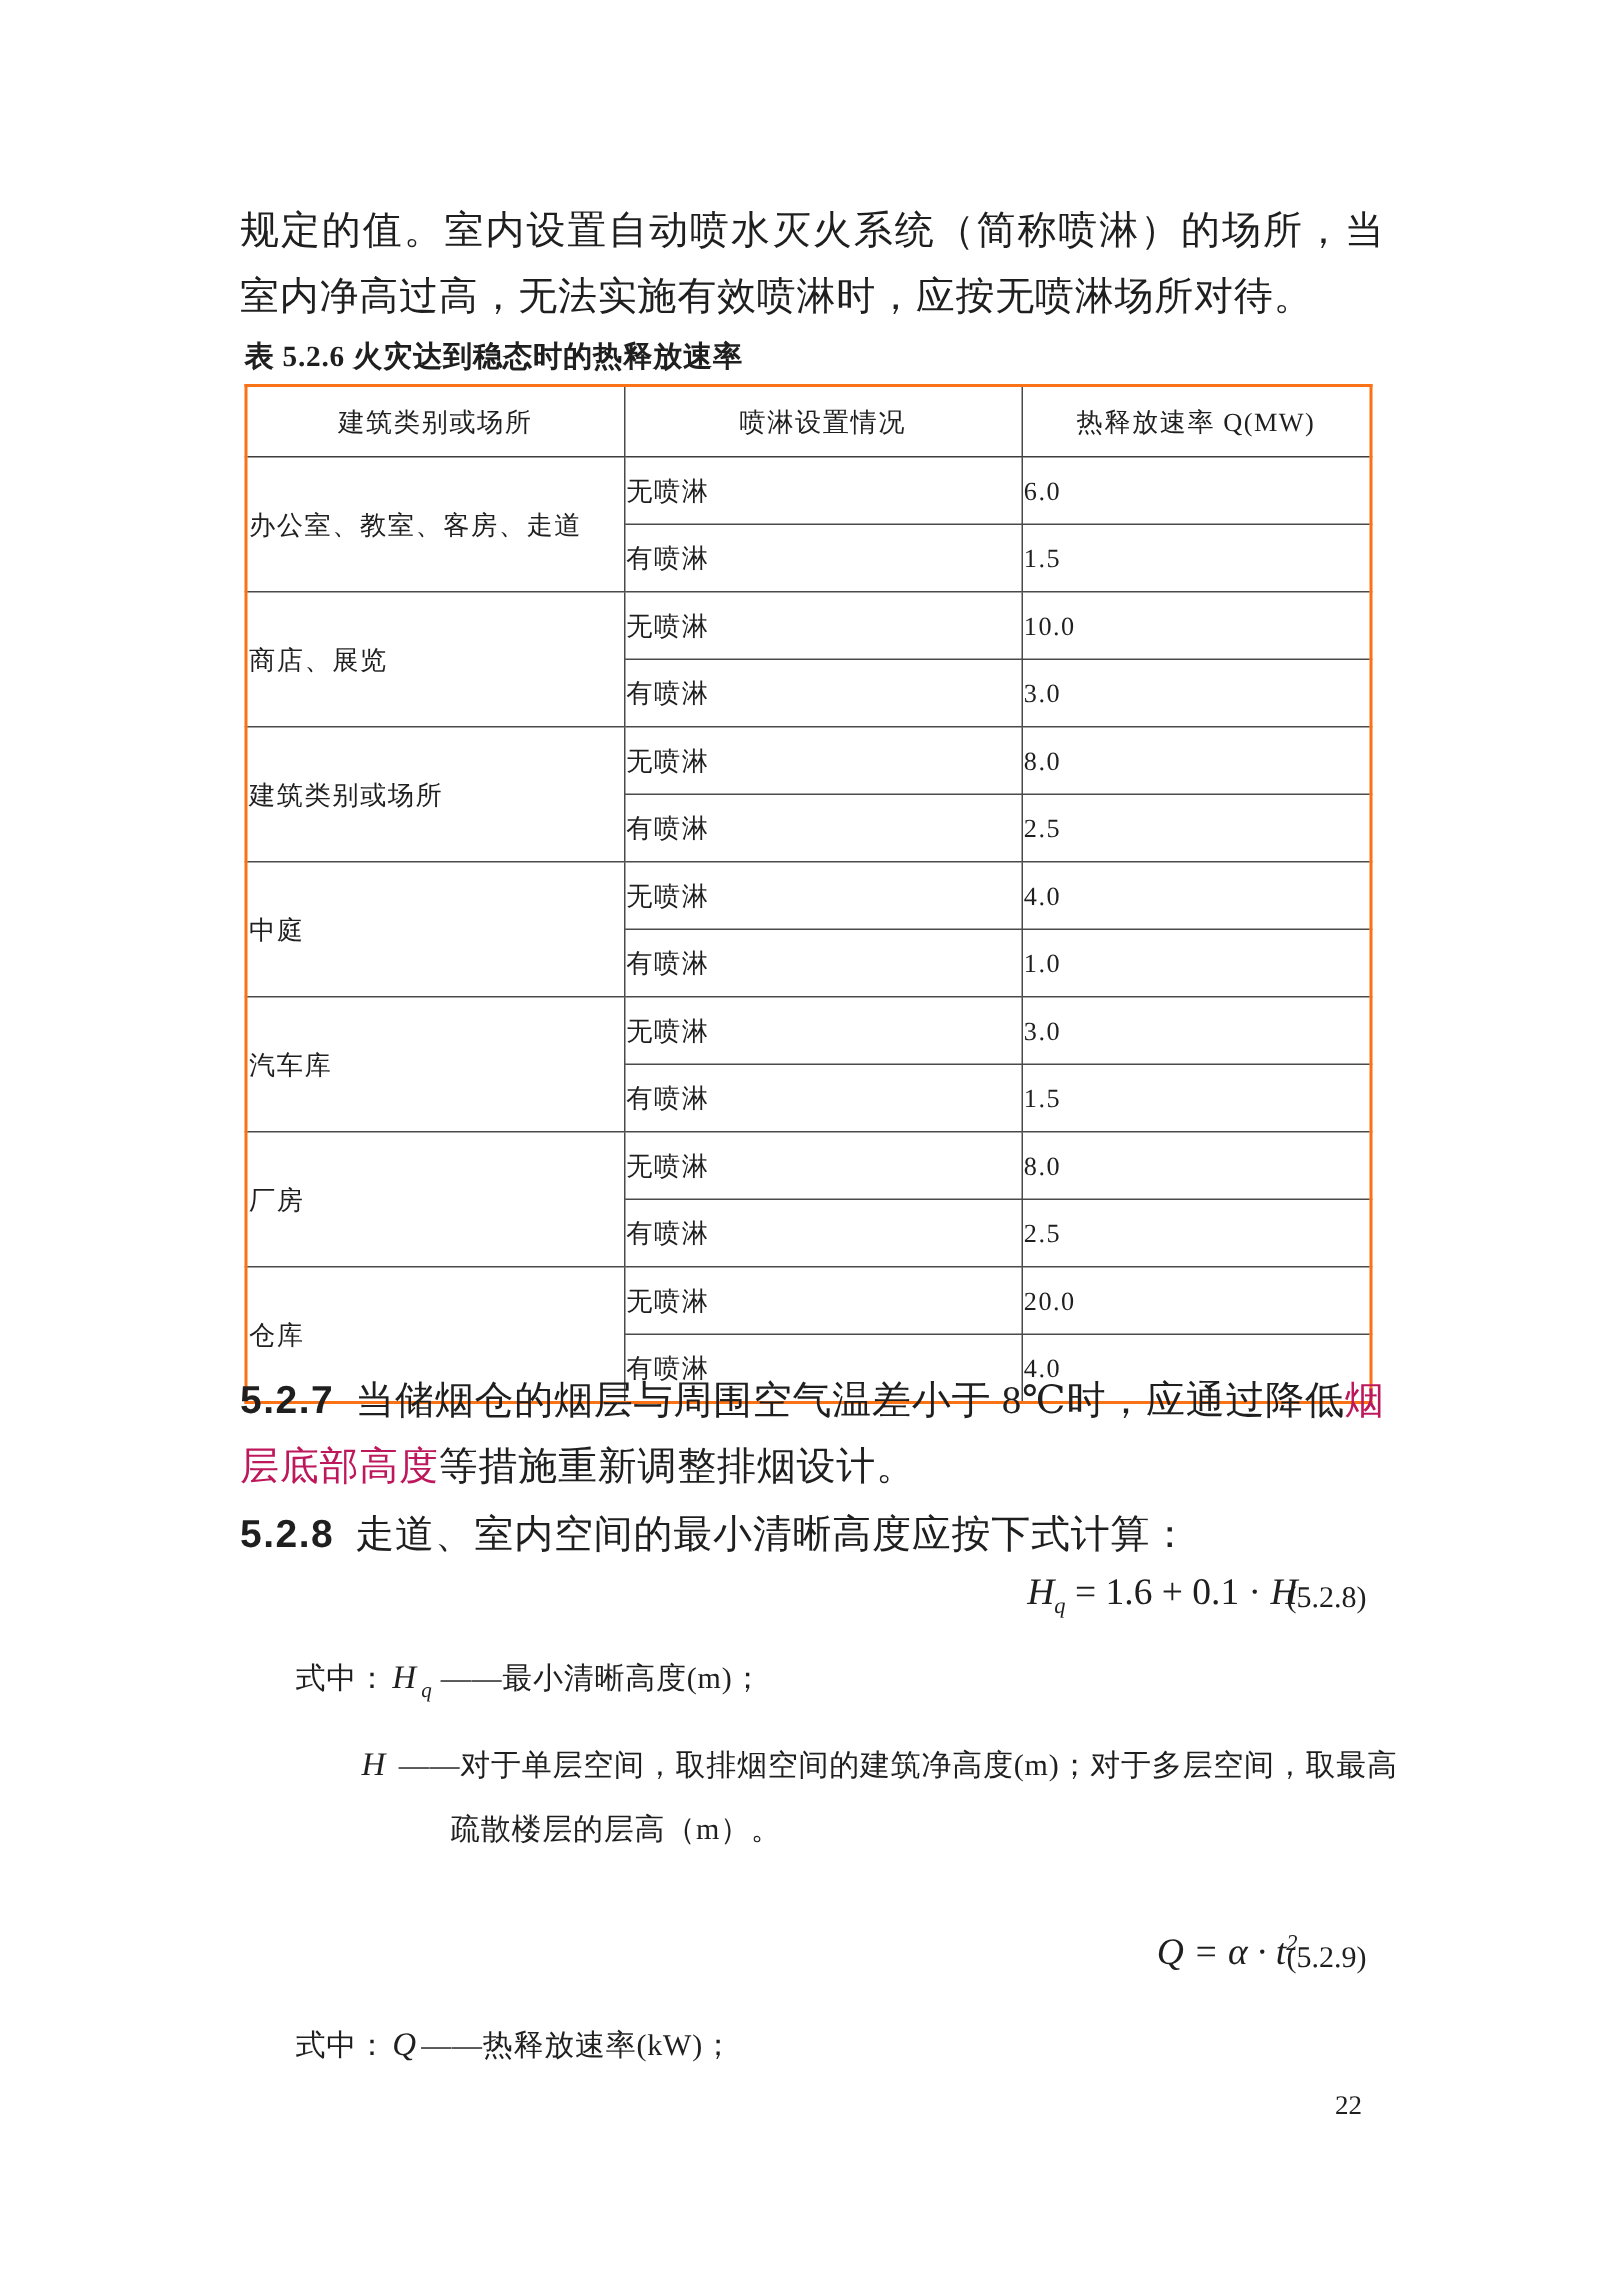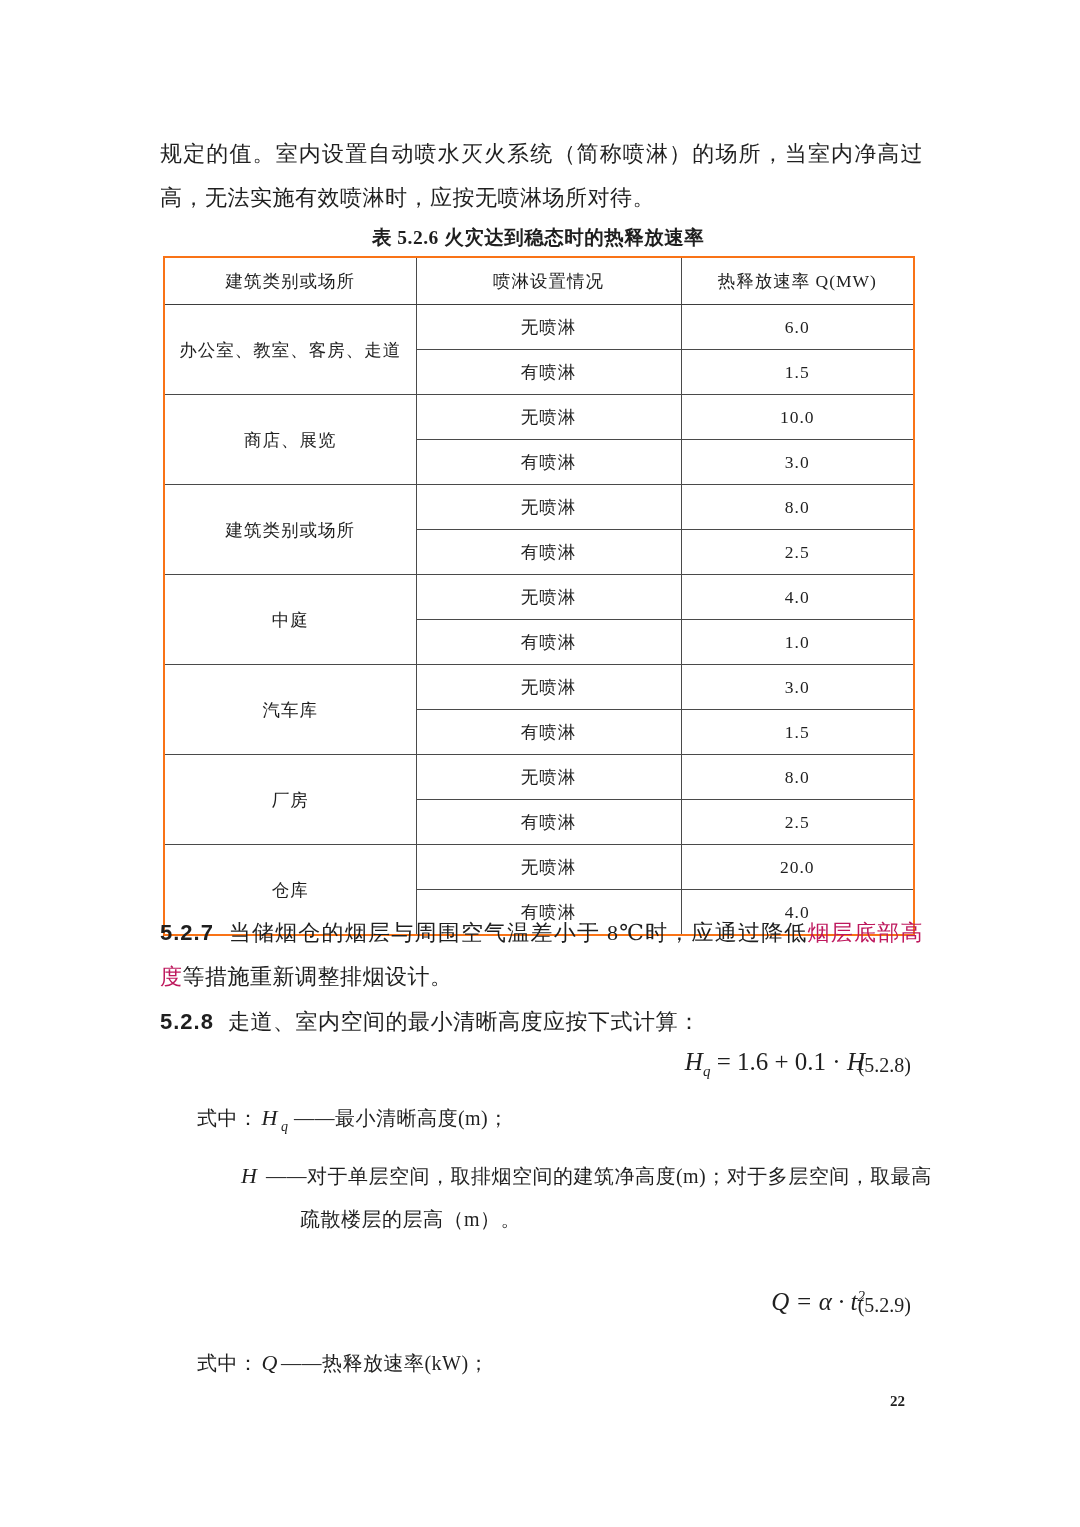--- a/index.html
+++ b/index.html
@@ -11,39 +11,39 @@
     font-family: "Liberation Serif", "DejaVu Serif", serif;
     color: #1f1f1f;
     overflow: hidden;
   }
   .abs { position: absolute; }
 
   
   .para {
     left: 160px;
     width: 763px;
-    font-size: 22px;
+    font-size: 26px;
     line-height: 44px;
     text-align: justify;
     letter-spacing: 0.5px;
   }
   .sec-num {
     font-family: "Liberation Sans", "DejaVu Sans", sans-serif;
     font-weight: 700;
     letter-spacing: 1px;
     margin-right: 14px;
   }
   .highlight { color: #be185d; }
 
   
   .tbl-title {
     left: 163px;
     top: 224px;
     width: 750px;
-    text-align: center;
+    text-align: left;
     font-weight: 700;
     font-size: 19.5px;
     letter-spacing: 0.5px;
   }
   table.hr-table {
     position: absolute;
     left: 163px;
     top: 256px;
     width: 750px;
     border-collapse: collapse;
@@ -53,21 +53,21 @@
   table.hr-table, table.hr-table th, table.hr-table td {
     border: 1px solid #4a4a4a;
   }
   table.hr-table { border: 2px solid #f97316; }
   table.hr-table th {
     height: 44px;
     font-weight: 400;
     border-bottom: 1.5px solid #3d3d3d;
     letter-spacing: 1px;
   }
-  table.hr-table td { height: 42px; text-align: center; letter-spacing: 1px; }
+  table.hr-table td { height: 42px; text-align: left; letter-spacing: 1px; }
   table.hr-table tr.sub td { border-top: 1px solid #8a8a8a; }
   table.hr-table tr.cat-start td { border-top: 1.5px solid #3d3d3d; }
   td.val { font-family: "Liberation Serif", "DejaVu Serif", serif; letter-spacing: 1px; }
 
   
   .formula-row {
     left: 163px;
     width: 750px;
     height: 40px;
     text-align: right;
@@ -88,22 +88,21 @@
     font-size: 20px;
     font-style: normal;
   }
   .where { font-size: 20px; letter-spacing: 0.5px; }
   .wvar { font-style: italic; font-size: 22px; padding: 0 3px; }
   .wsub { font-style: italic; font-size: 14px; vertical-align: -6px; }
 
   .pagenum {
     left: 890px;
     top: 1393px;
-    font-size: 15px;
-    font-weight: bold;
+    font-size: 18px;
   }
 </style>
 </head>
 <body>
 
 <div id="page">
 
   <div class="abs para" style="top:132px;">规定的值。室内设置自动喷水灭火系统（简称喷淋）的场所，当室内净高过高，无法实施有效喷淋时，应按无喷淋场所对待。</div>
 
   <div class="abs tbl-title">表 5.2.6 火灾达到稳态时的热释放速率</div>

